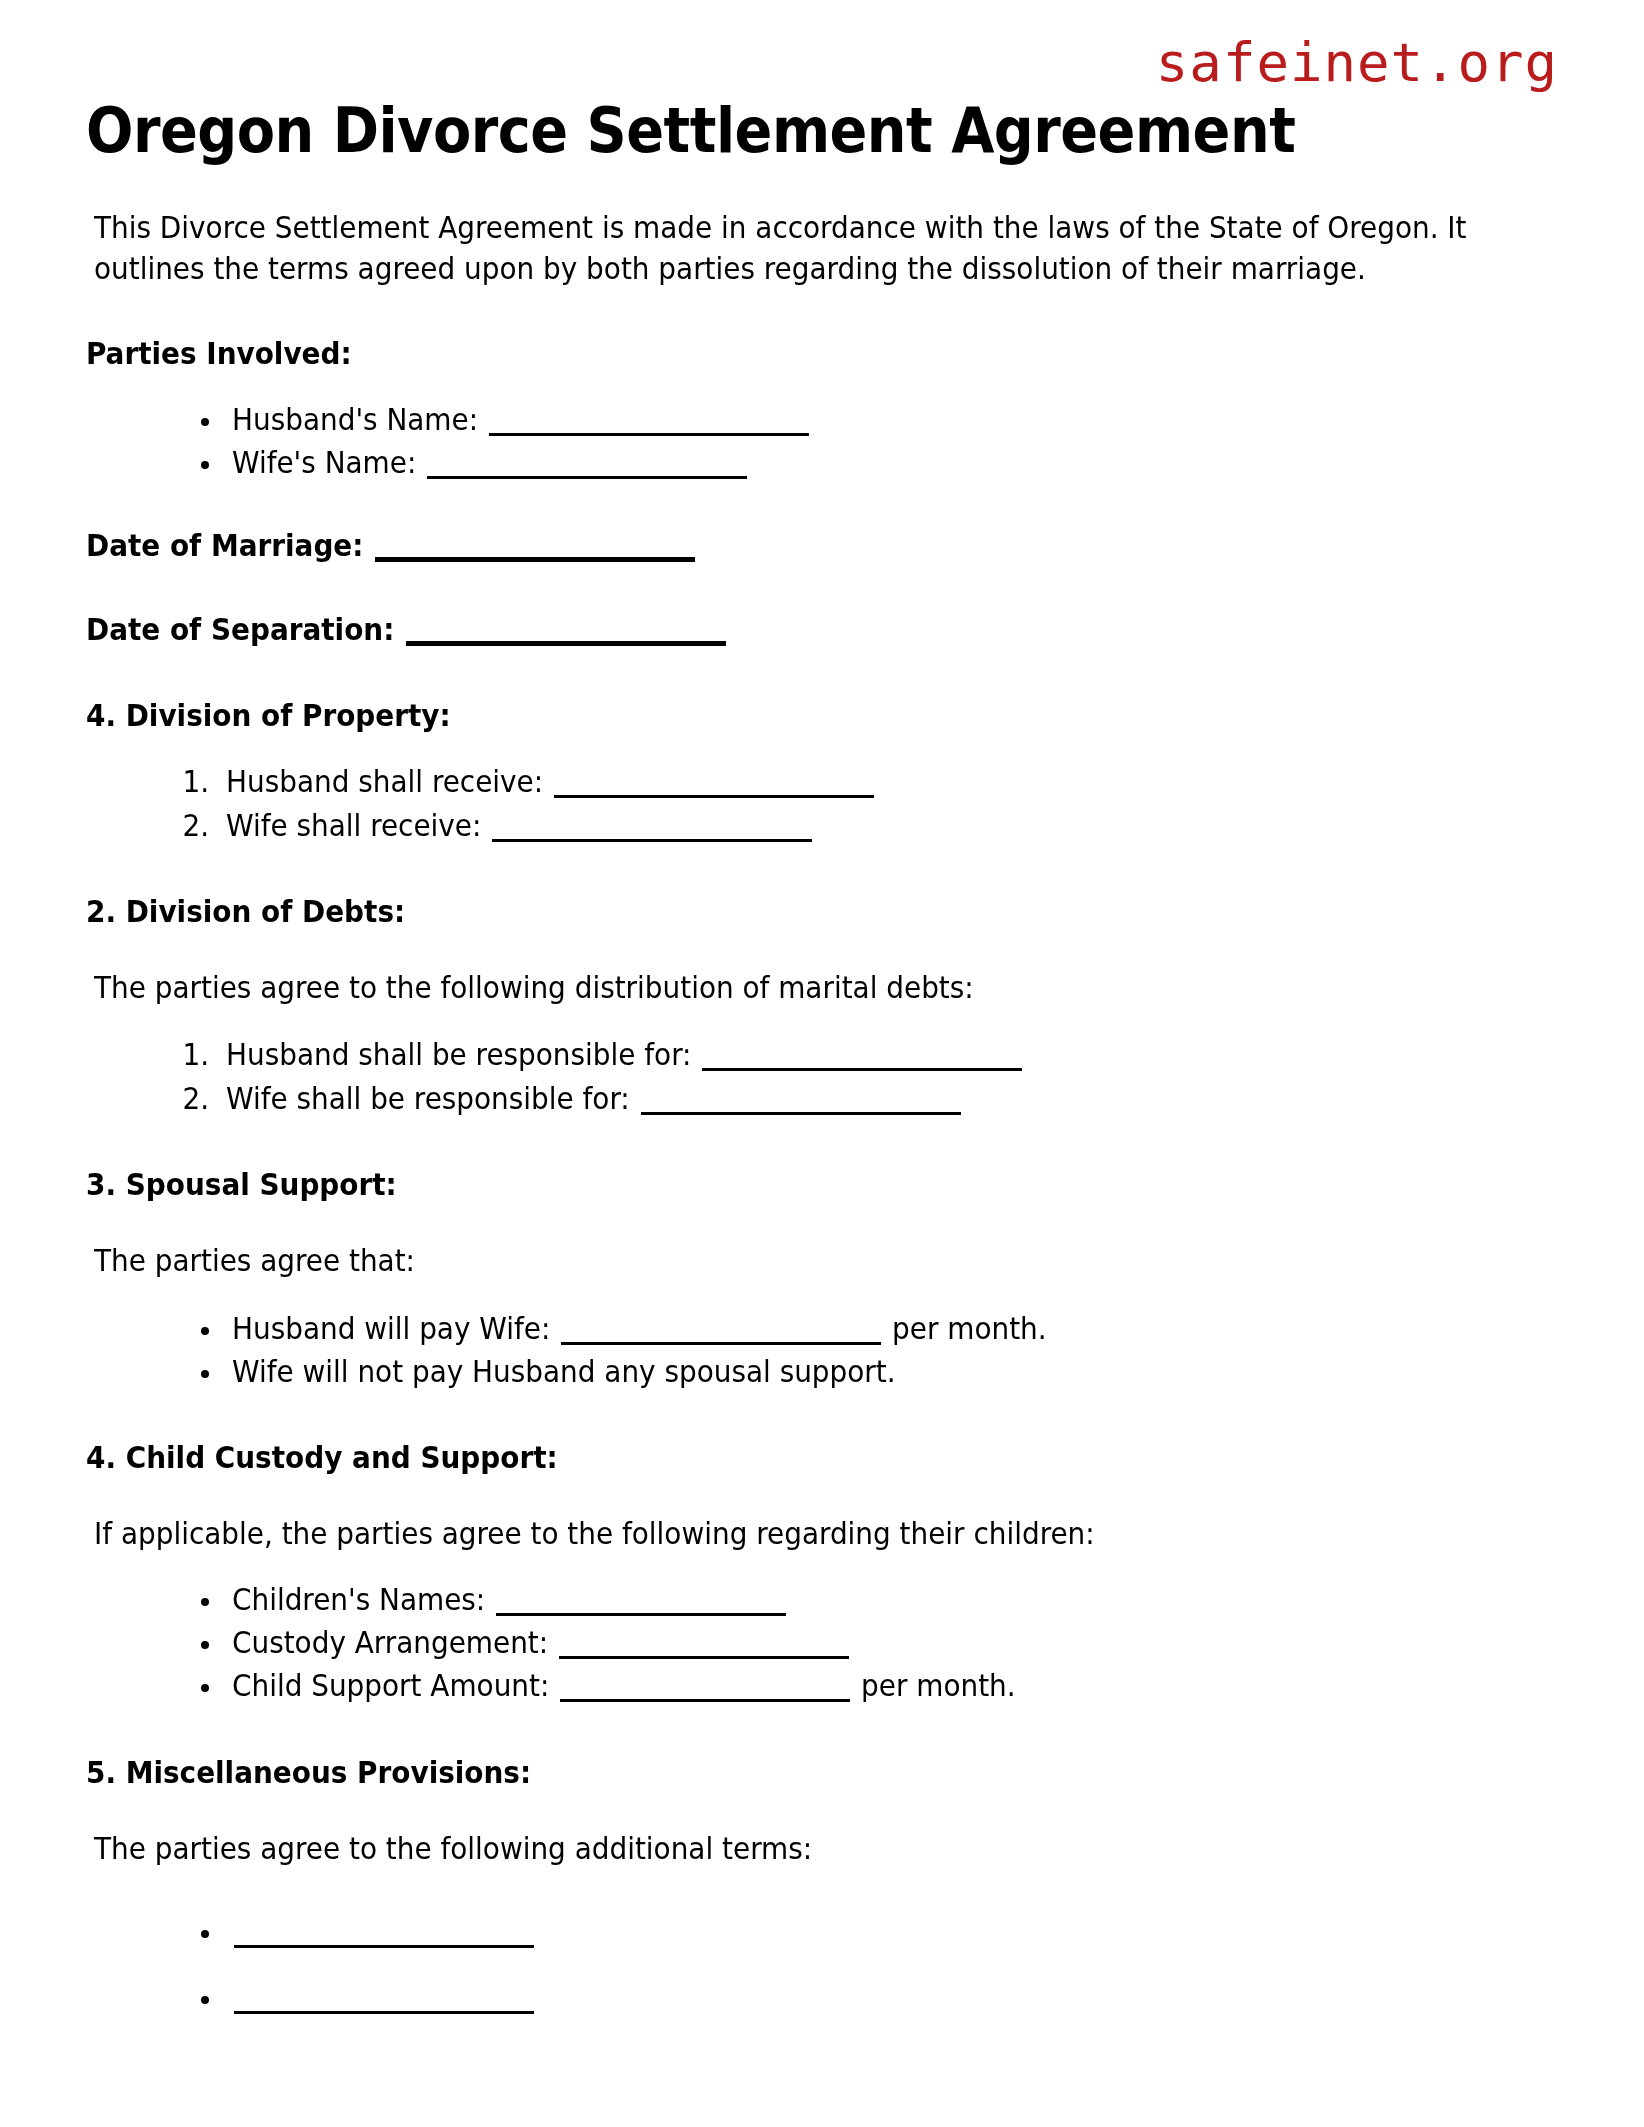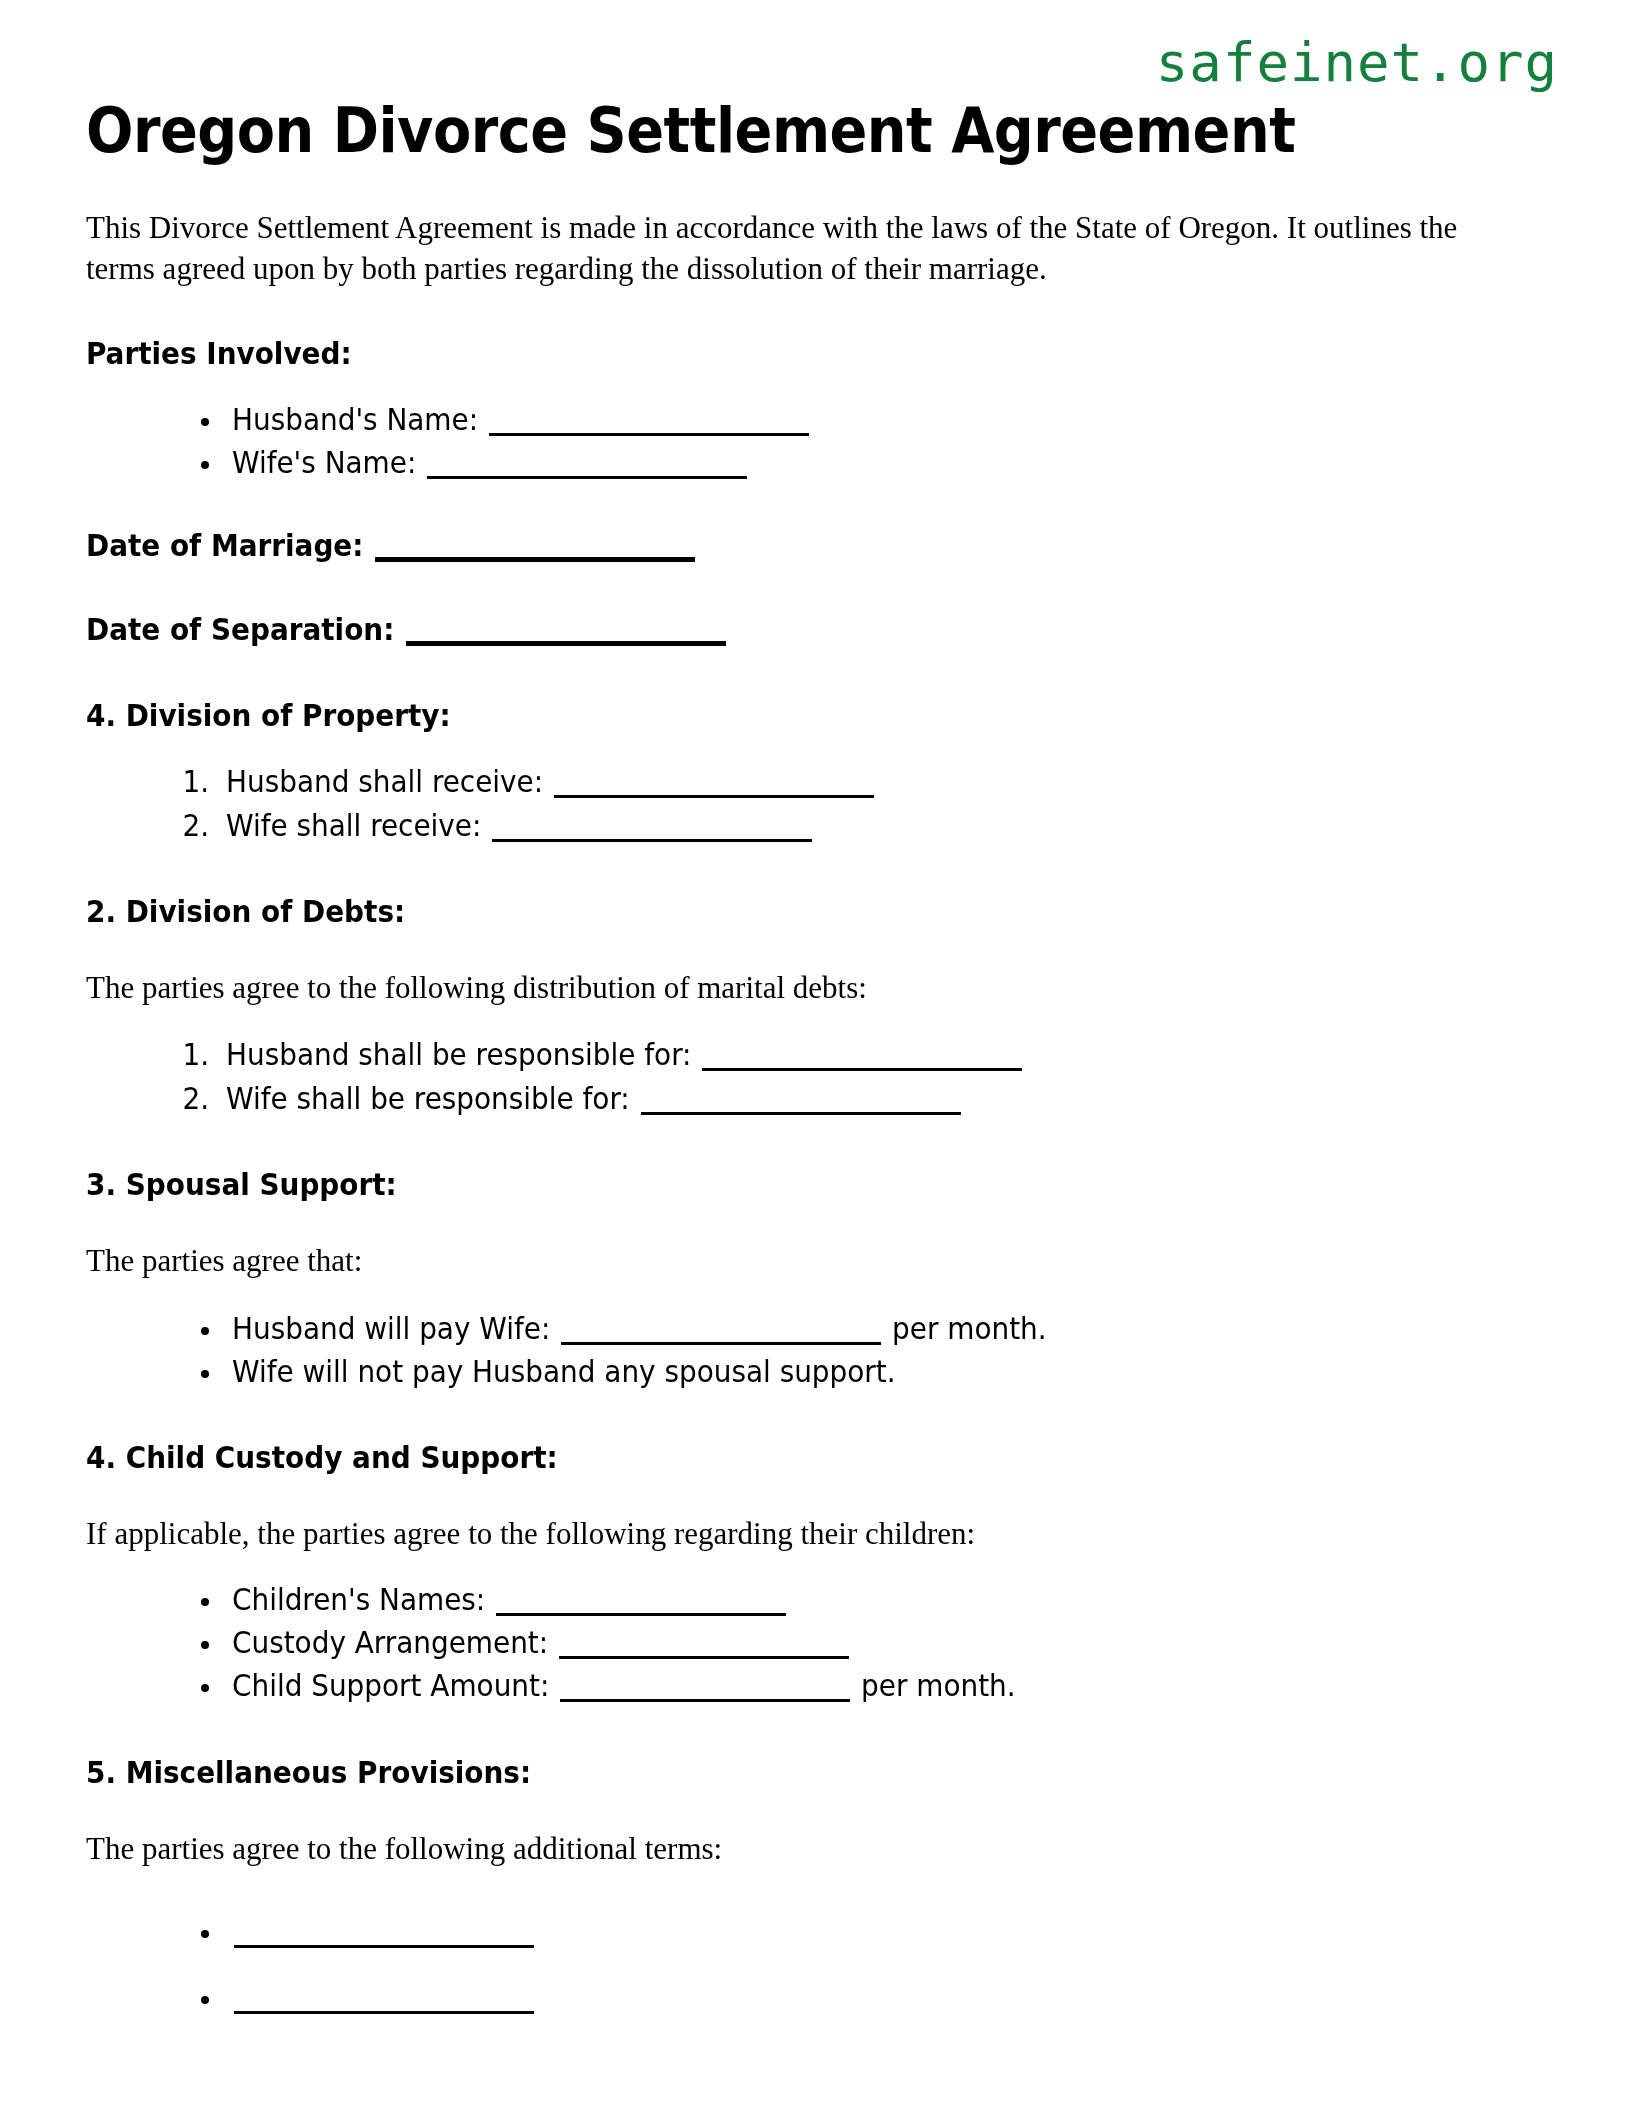--- a/index.html
+++ b/index.html
@@ -26,21 +26,21 @@
   }
 
   
   .watermark {
     position: absolute;
     top: 36px;
     right: 86px;
     font-family: "DejaVu Sans Mono", "Liberation Mono", monospace;
     font-size: 54px;
     letter-spacing: 1px;
-    color: #15803d;
+    color: #b91c1c;
     line-height: 1;
     white-space: nowrap;
     user-select: none;
     margin-left: 20px;
   }
 
   
   .doc-title {
     margin: 0;
     padding-top: 98px;
@@ -48,24 +48,23 @@
     font-weight: bold;
     letter-spacing: -0.5px;
     line-height: 1.05;
     font-stretch: condensed;
   }
 
   
   .para {
     font-size: 31px;
     line-height: 1.33;
-    margin: 36px 0 0 0;
+    margin: 36px 0 0 8px;
     max-width: 1420px;
     font-stretch: condensed;
-    font-family: Liberation Serif, serif;
   }
 
   .para.intro {
     margin-top: 44px;
     max-width: 1410px;
   }
 
   .heading {
     font-size: 31px;
     font-weight: bold;

